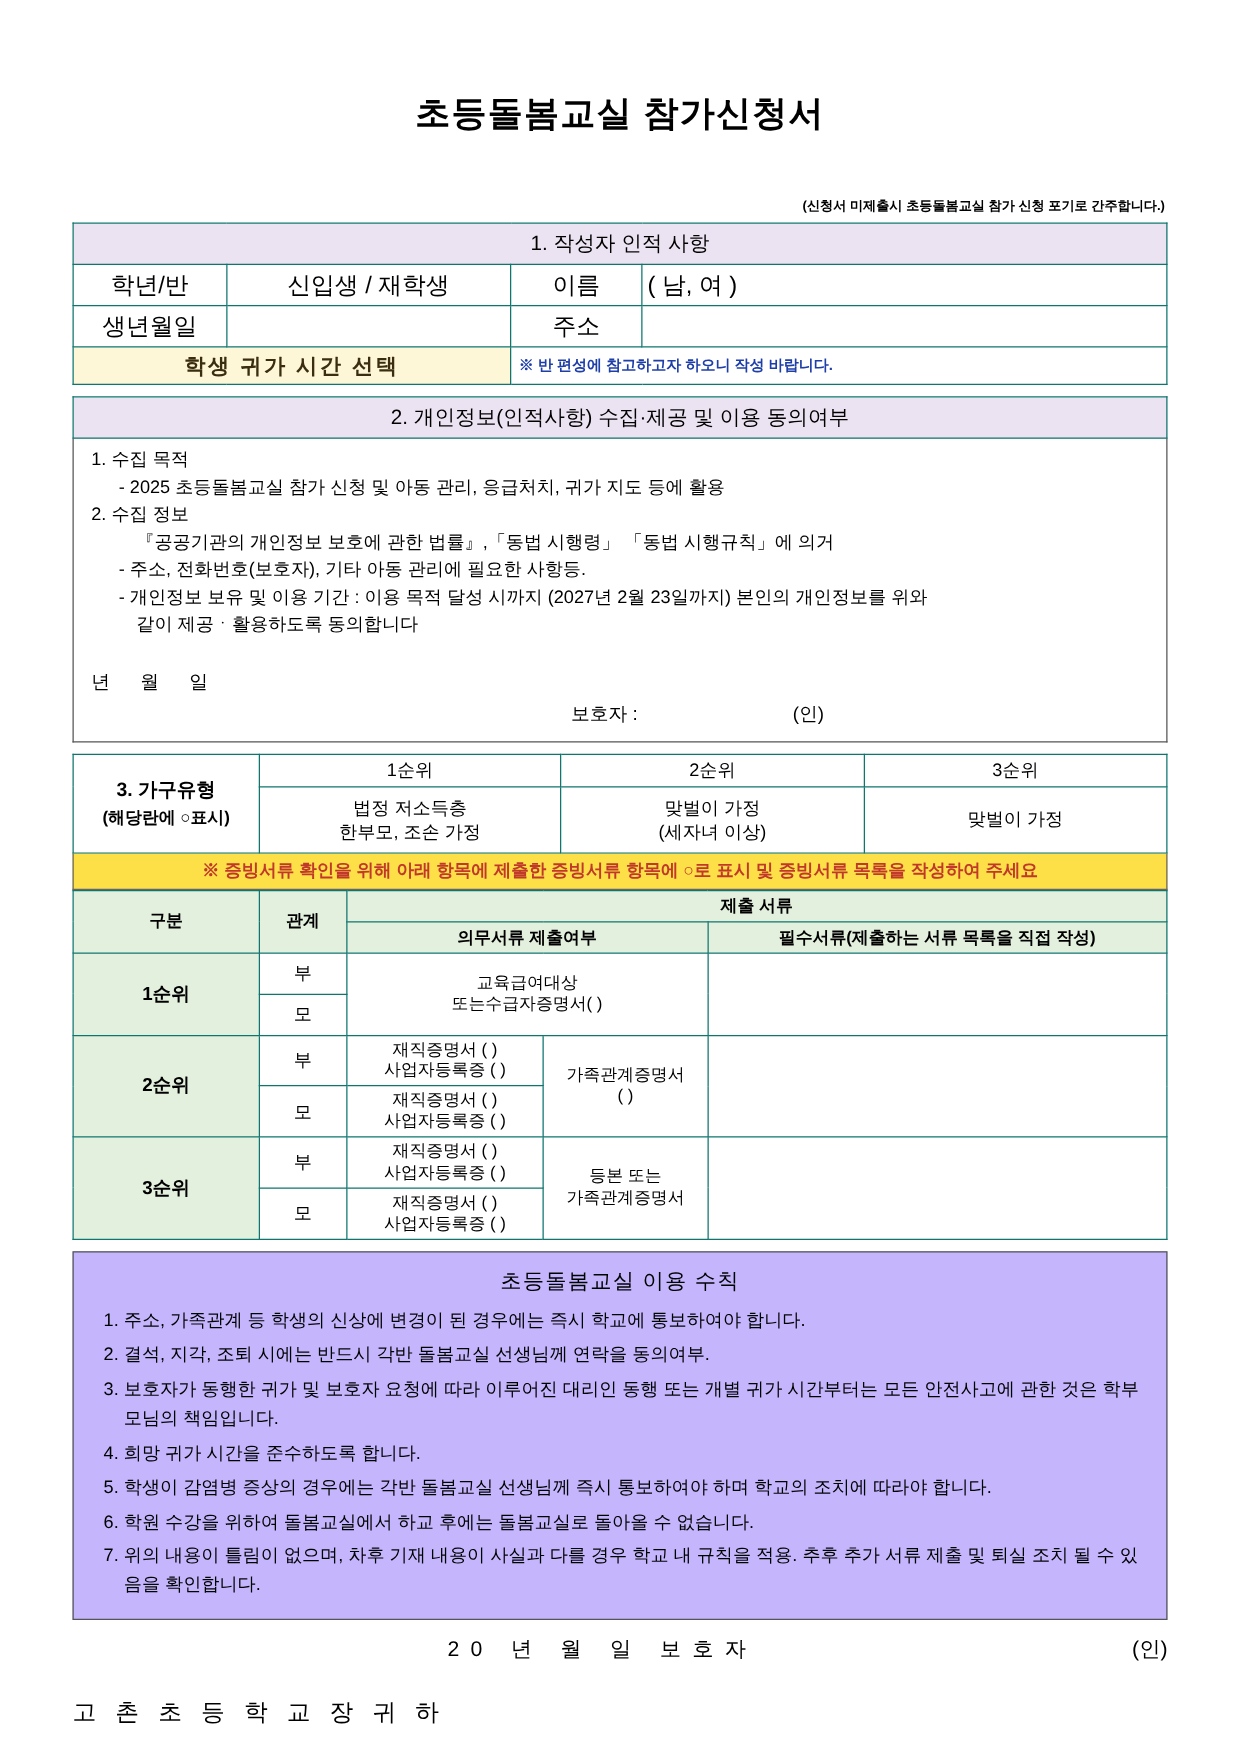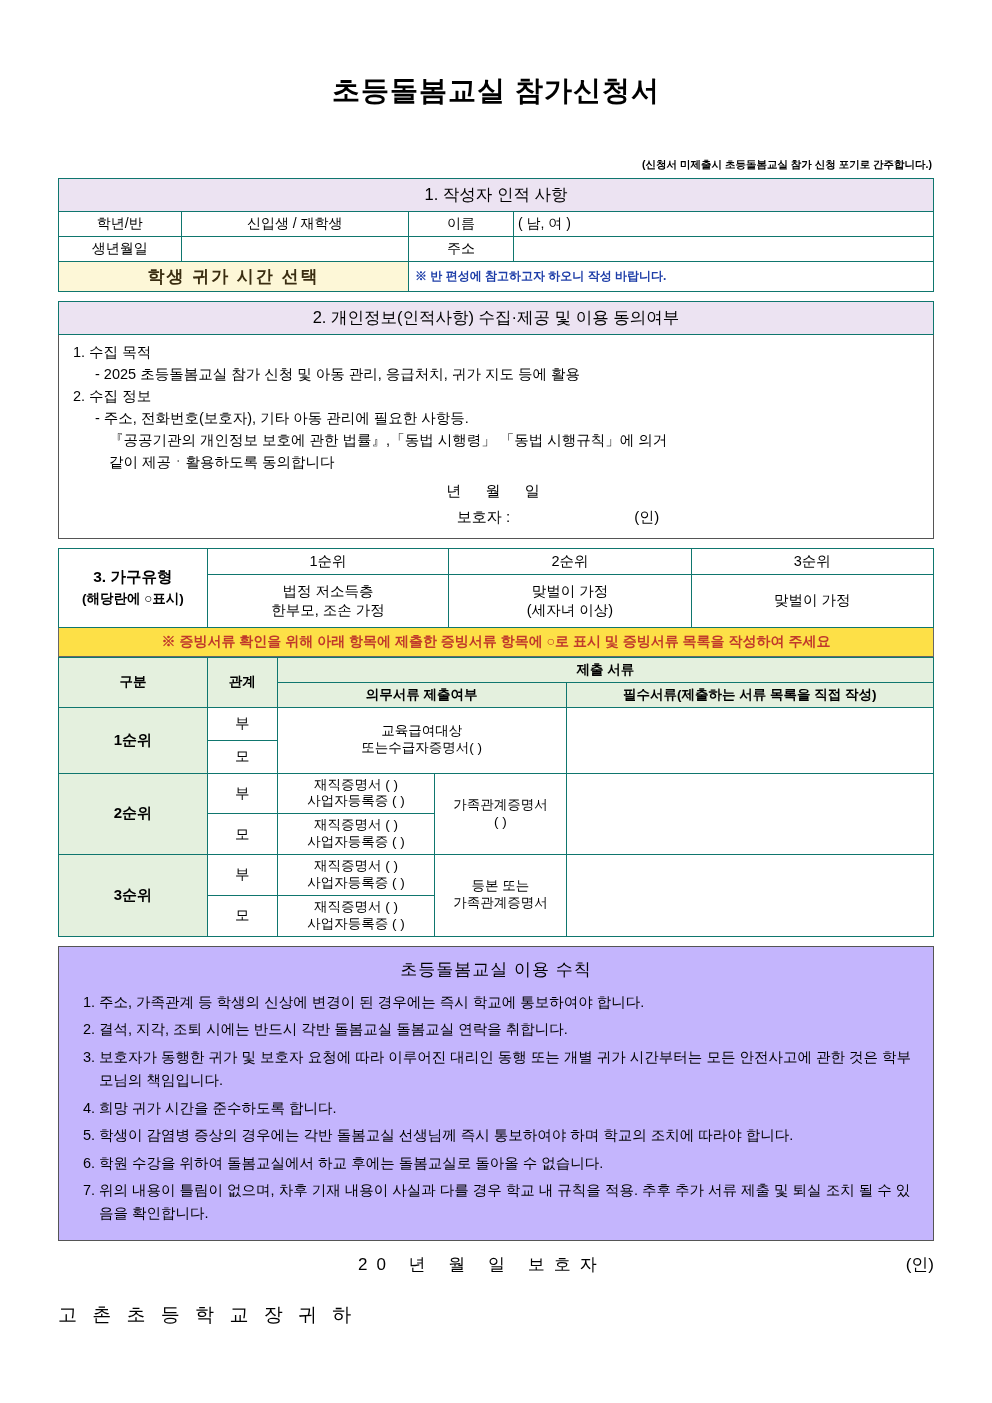--- a/index.html
+++ b/index.html
@@ -52,21 +52,21 @@
     vertical-align: middle;
     text-align: center;
     font-weight: normal;
   }
   .sec-head {
     background: #ece3f2;
     font-size: 16.5px;
     padding: 5px 0;
   }
   .lbl {
-    font-size: 14px;
+    font-size: 19px;
   }
   .left {
     text-align: left;
     padding-left: 8px;
   }
   .right {
     text-align: left;
     padding-right: 14px;
   }
   .yellow {
@@ -91,22 +91,22 @@
     border: 1.6px solid #555;
     border-top: none;
     padding: 6px 10px 10px 14px;
     font-size: 14.5px;
     line-height: 1.45;
   }
   .priv-body .b1 { margin: 1px 0; }
   .priv-body .ind2 { padding-left: 22px; }
   .priv-body .ind3 { padding-left: 36px; }
   .sign-date {
-    text-align: center;
-    margin-top: 7px;
+    text-align: left;
+    margin-top: 24px;
     letter-spacing: 10px;
     font-size: 15px;
   }
   .sign-guard {
     text-align: center;
     margin-top: 4px;
     font-size: 15px;
     padding-left: 120px;
   }
   .sign-guard .inn { margin-left: 120px; }
@@ -218,22 +218,23 @@
     <tbody>
         <tr>
           <td class="sec-head">2. 개인정보(인적사항) 수집·제공 및 이용 동의여부</td>
         </tr>
   </tbody>
     </table>
   <div class="priv-body">
     <div class="b1">1. 수집 목적</div>
     <div class="b1 ind2">- 2025 초등돌봄교실 참가 신청 및 아동 관리, 응급처치, 귀가 지도 등에 활용</div>
     <div class="b1">2. 수집 정보</div>
+    <div class="b1 ind3">『공공기관의 개인정보 보호에 관한 법률』,「동법 시행령」 「동법 시행규칙」에 의거</div>
     <div class="b1 ind2">- 주소, 전화번호(보호자), 기타 아동 관리에 필요한 사항등.</div>
-    <div class="b1 ind3">『공공기관의 개인정보 보호에 관한 법률』,「동법 시행령」 「동법 시행규칙」에 의거</div>
+    <div class="b1 ind2">- 개인정보 보유 및 이용 기간 : 이용 목적 달성 시까지 (2027년 2월 23일까지) 본인의 개인정보를 위와</div>
     <div class="b1 ind3">같이 제공ㆍ활용하도록 동의합니다</div>
     <div class="sign-date">년       월       일</div>
     <div class="sign-guard clearfix">
       <span>보호자 :</span>
       <span class="inn">(인)</span>
     </div>
   </div>
 
   <div class="gap"></div>
 
@@ -325,21 +326,21 @@
       <td class="sm" style="white-space:pre-line">재직증명서 (        )
 사업자등록증 (        )</td>
     </tr>
   </tbody>
     </table>
 
   <div class="rules">
     <h3>초등돌봄교실 이용 수칙</h3>
     <ol>
       <li>주소, 가족관계 등 학생의 신상에 변경이 된 경우에는 즉시 학교에 통보하여야 합니다.</li>
-      <li>결석, 지각, 조퇴 시에는 반드시 각반 돌봄교실 돌봄교실 연락을 취합니다.</li>
+      <li>결석, 지각, 조퇴 시에는 반드시 각반 돌봄교실 선생님께 연락을 동의여부.</li>
       <li>보호자가 동행한 귀가 및 보호자 요청에 따라 이루어진 대리인 동행 또는 개별 귀가 시간부터는 모든 안전사고에 관한 것은 학부모님의 책임입니다.</li>
       <li>희망 귀가 시간을 준수하도록 합니다.</li>
       <li>학생이 감염병 증상의 경우에는 각반 돌봄교실 선생님께 즉시 통보하여야 하며 학교의 조치에 따라야 합니다.</li>
       <li>학원 수강을 위하여 돌봄교실에서 하교 후에는 돌봄교실로 돌아올 수 없습니다.</li>
       <li>위의 내용이 틀림이 없으며, 차후 기재 내용이 사실과 다를 경우 학교 내 규칙을 적용. 추후 추가 서류 제출 및 퇴실 조치 될 수 있음을 확인합니다.</li>
     </ol>
   </div>
 
   <div class="footer-date clearfix">
     <span class="inn">(인)</span>

